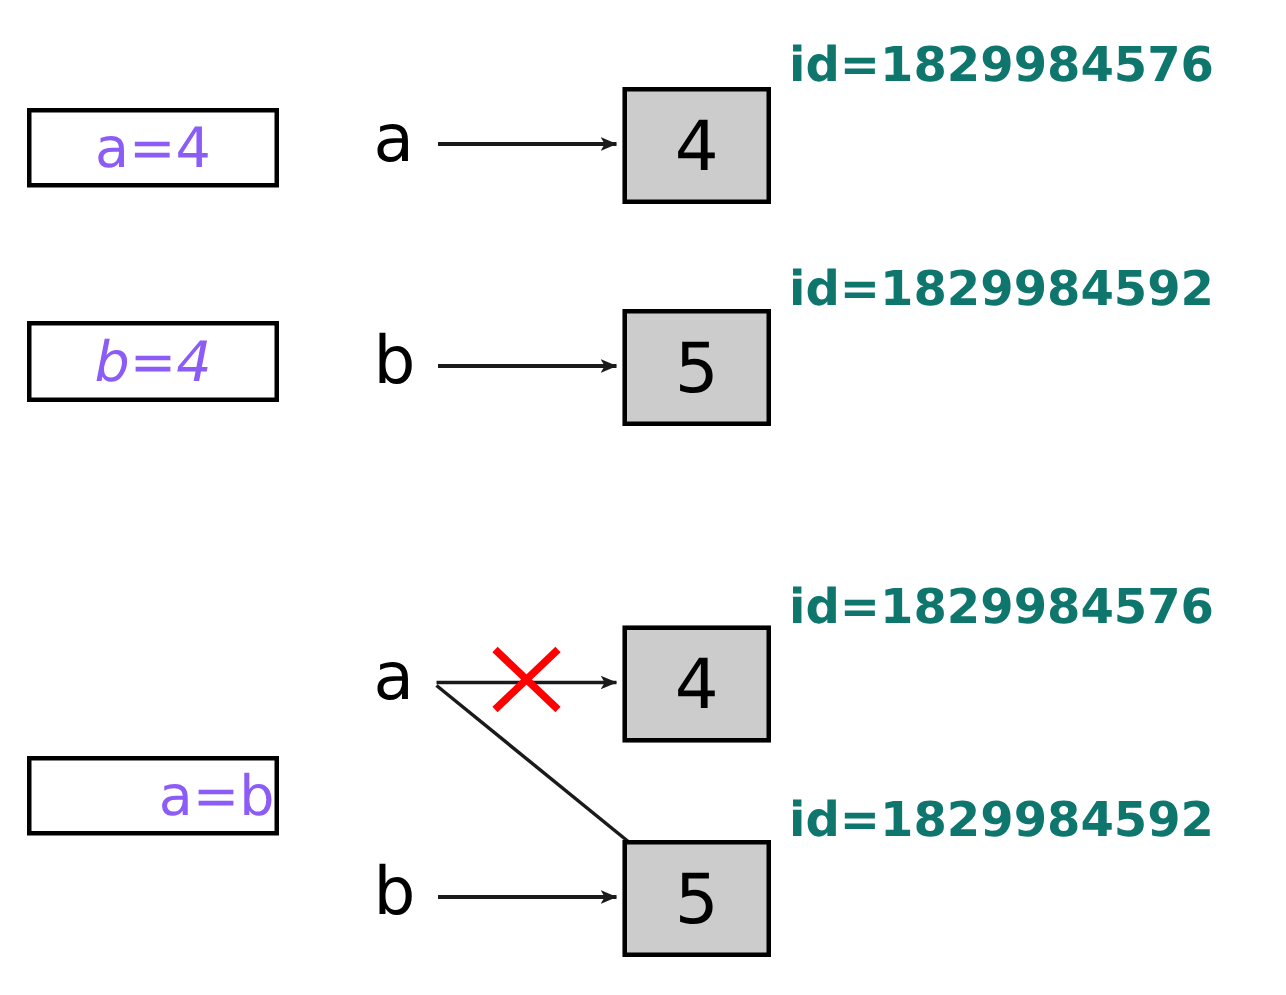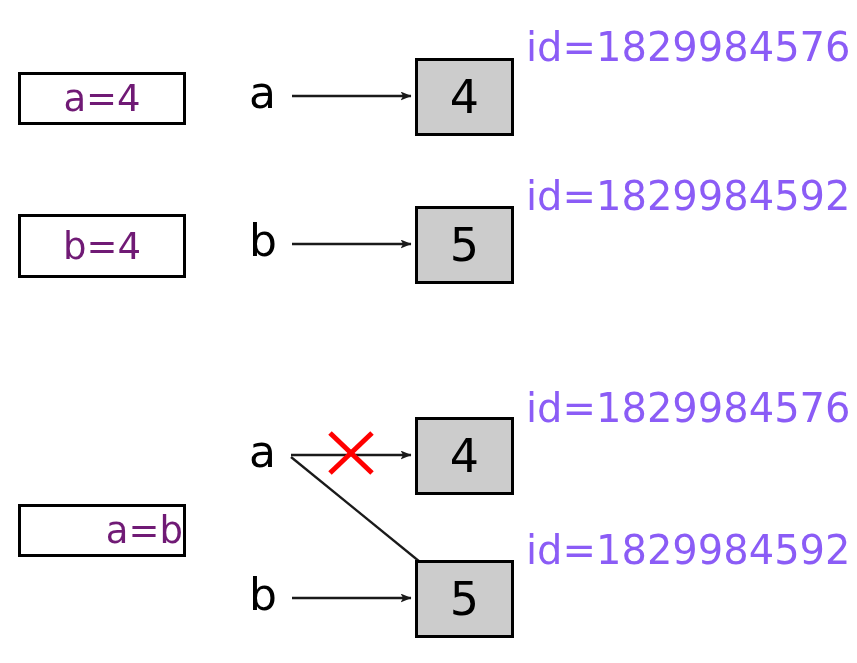--- a/index.html
+++ b/index.html
@@ -19,21 +19,21 @@
 
   
   .code-box {
     position: absolute;
     box-sizing: border-box;
     border: 3px solid #000000;
     background: #ffffff;
     display: flex;
     align-items: center;
     justify-content: center;
-    color: #701a75;
+    color: #8b5cf6;
     font-size: 37px;
     line-height: 1;
     letter-spacing: 0px;
     white-space: nowrap;
   }
 
   
   .var-label {
     position: absolute;
     color: #000000;
@@ -52,24 +52,25 @@
     align-items: center;
     justify-content: center;
     color: #000000;
     font-size: 46px;
     line-height: 1;
   }
 
   
   .id-label {
     position: absolute;
-    color: #8b5cf6;
-    font-size: 40px;
+    color: #0f766e;
+    font-size: 32px;
     line-height: 1;
     white-space: nowrap;
+    font-weight: bold;
   }
 
   
   #edges {
     position: absolute;
     left: 0;
     top: 0;
     width: 857px;
     height: 663px;
     pointer-events: none;
@@ -108,21 +109,21 @@
   </div>
 
   <div class="var-label" style="left:249px; top:71px;">a</div>
 
   <div class="value-box" style="left:415px; top:58px; width:99px; height:78px;">
     <span>4</span>
   </div>
 
   <div class="id-label" style="left:526px; top:27px;">id=1829984576</div>
 
-  <div class="code-box" style="left:18px; top:214px; width:168px; height:64px;">
+  <div class="code-box" style="left:18px; top:214px; width:168px; height:54px;font-style:italic;">
     <span>b=4</span>
   </div>
 
   <div class="var-label" style="left:249px; top:219px;">b</div>
 
   <div class="value-box" style="left:415px; top:206px; width:99px; height:78px;">
     <span>5</span>
   </div>
 
   <div class="id-label" style="left:526px; top:176px;">id=1829984592</div>

